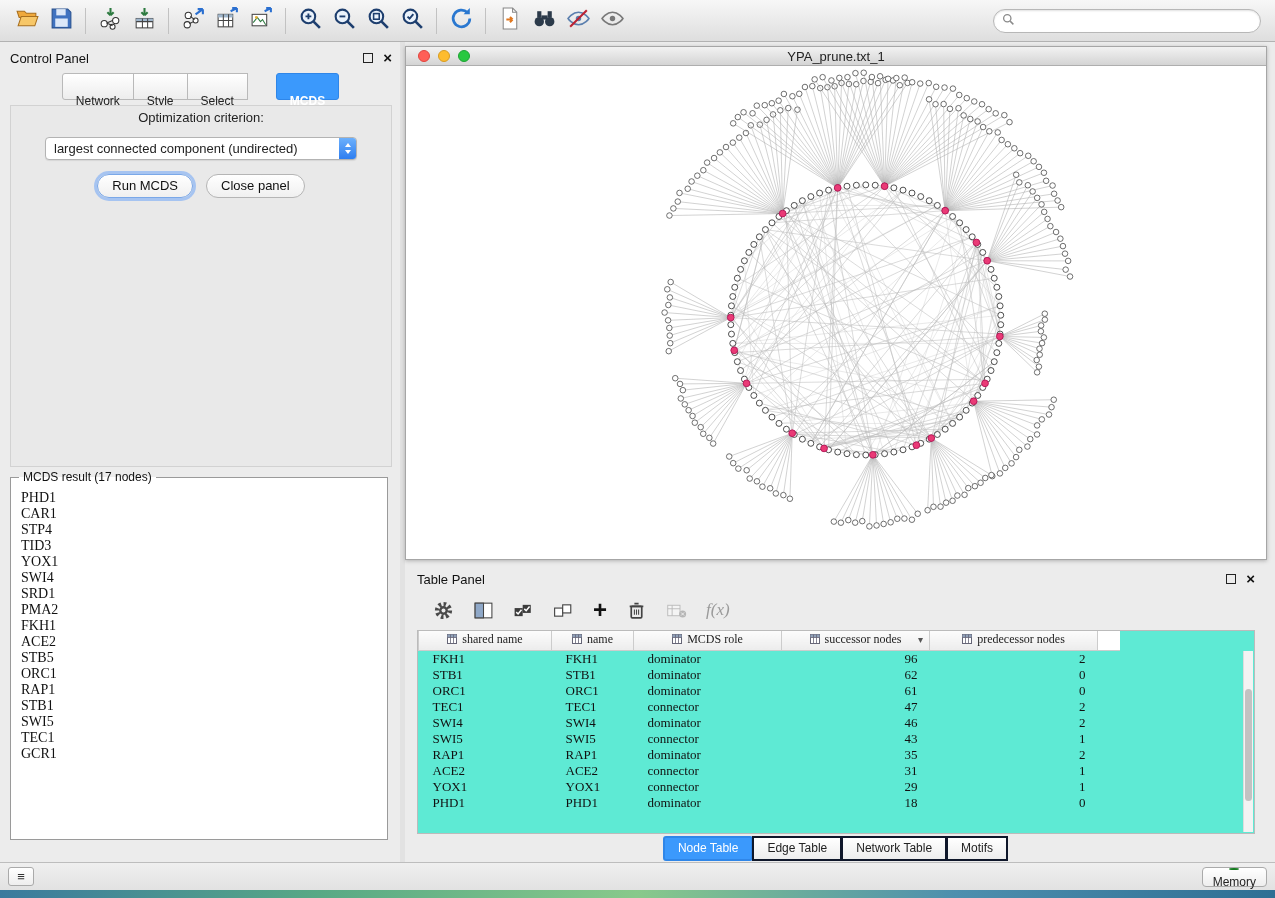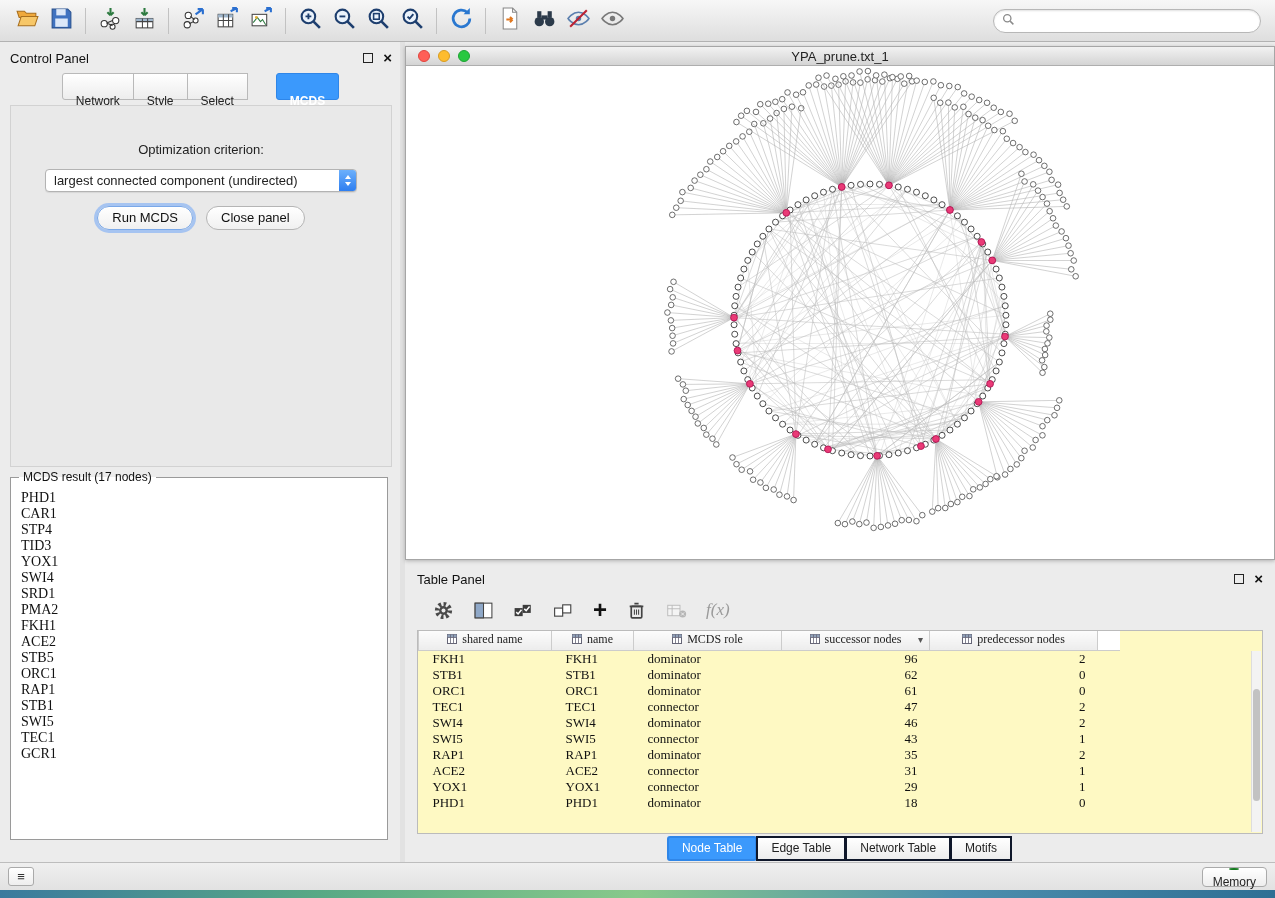--- a/index.html
+++ b/index.html
@@ -22,55 +22,55 @@
   
   .control-panel { width:400px; flex:0 0 400px; display:flex; flex-direction:column; padding:5px 8px 0 10px; background:#ececec; }
   .panel-header { height:22px; display:flex; align-items:center; font-size:13px; color:#111; }
   .panel-header .sp { flex:1; }
   .float-btn { width:10px; height:10px; border:1.5px solid #222; margin-right:10px; display:inline-block; }
   .close-btn { font-size:15px; font-weight:bold; color:#111; line-height:10px; }
   .cp-tabs { height:26px; display:flex; justify-content:center; margin:4px 0 6px 0; }
   .cp-tab { font-size:12px; padding:20px 13px 5px 13px; background:linear-gradient(#ffffff,#ededed); border:1px solid #b9b9b9; margin-left:-1px; color:#222; }
   .cp-tab:first-child { border-radius:3px 0 0 3px; }
   .cp-tab.active { background:#3b99fc; color:#fff; border-color:#2f86e8; border-radius:3px; font-weight:bold;margin-left:28px; }
-  .cp-inner { height:362px; flex:0 0 362px; background:#e9e9e9; border:1px solid #d2d2d2; margin:0 0 0 0; padding-top:36px; }
+  .cp-inner { height:362px; flex:0 0 362px; background:#e9e9e9; border:1px solid #d2d2d2; margin:0 0 0 0; padding-top:4px; }
   .opt-label { text-align:center; font-size:13px; margin-bottom:12px; }
   .dropdown { margin:0 auto; width:312px; height:23px; background:#fff; border:1px solid #b3b3b3; border-radius:4px; display:flex; align-items:center; font-size:13px; padding-left:8px; box-shadow:0 1px 1px rgba(0,0,0,.08); }
   .dropdown .dval { flex:1; white-space:nowrap; overflow:hidden; }
   .dd-stepper { width:17px; height:21px; border-radius:0 3px 3px 0; background:linear-gradient(#6cb0fc,#2e7ef0); display:flex; align-items:center; justify-content:center; }
   .btn-row { display:flex; justify-content:center; gap:13px; margin-top:14px; }
   .btn { font-size:13px; padding:3px 14px 4px 14px; background:linear-gradient(#ffffff,#f0f0f0); border:1px solid #b5b5b5; border-radius:12px; color:#111; }
   .btn.focus-ring { border:1px solid #7aa8e8; box-shadow:0 0 0 3px rgba(100,160,250,.5); }
   .cp-spacer { flex:1; }
   .result-box { border:1px solid #9a9a9a; background:#fff; height:370px; flex:0 0 370px; margin:0 4px 22px 0; padding:4px 0 0 0; }
   .result-box legend { font-size:12px; margin-left:8px; padding:0 4px; color:#111; }
   .mcds-list { padding:2px 10px; font-family:"Liberation Serif", serif; font-size:14px; line-height:16px; color:#111; }
 
   
   .divider { width:5px; flex:0 0 5px; background:#e2e2e2; }
-  .right-area { flex:1; display:flex; flex-direction:column; padding:4px 0 0 0; min-width:0; }
+  .right-area { flex:1; display:flex; flex-direction:column; padding:4px 8px 0 0; min-width:0; }
 
   .network-window { height:514px; flex:0 0 514px; background:#fff; border:1px solid #a6a6a6; box-shadow:0 1px 4px rgba(0,0,0,.25); display:flex; flex-direction:column; }
   .net-titlebar { height:19px; flex:0 0 19px; background:linear-gradient(#f2f2f2,#d4d4d4); border-bottom:1px solid #aeaeae; position:relative; display:flex; align-items:center; justify-content:center; }
   .tl { width:12px; height:12px; border-radius:50%; position:absolute; top:3px; }
   .tl.red { left:12px; background:#ff5f57; border:1px solid #e0443e; }
   .tl.yellow { left:32px; background:#febc2e; border:1px solid #d89c20; }
   .tl.green { left:52px; background:#28c840; border:1px solid #1da333; }
   .net-title { font-size:13px; color:#222; }
   .net-canvas { flex:1; width:100%; height:100%; }
 
   .gap-h { height:6px; flex:0 0 6px; }
 
   .table-panel { flex:1; display:flex; flex-direction:column; padding:2px 12px 0 12px; min-height:0; }
   .tp-toolbar { height:40px; flex:0 0 40px; display:flex; align-items:center; gap:19px; padding-left:16px; }
   .tico { display:flex; align-items:center; justify-content:center; }
   .tico svg { width:21px; height:21px; }
   .plus-glyph { font-size:24px; font-weight:bold; color:#111; line-height:20px; }
   .fx-glyph { font-family:"Liberation Serif", serif; font-style:italic; font-size:17px; color:#9a9a9a; }
-  .table-area { flex:1; background:#fef9c3; border:1px solid #bbb; position:relative; overflow:hidden; }
+  .table-area { flex:1; background:#5eead4; border:1px solid #bbb; position:relative; overflow:hidden; }
   table.node-table { border-collapse:collapse; table-layout:fixed; font-family:"Liberation Serif", serif; font-size:13px; }
   table.node-table th { height:19px; font-weight:normal; background:linear-gradient(#fcfcfc,#ececec); border:1px solid #ccc; border-top:none; font-size:12px; font-family:"Liberation Serif", serif; position:relative; white-space:nowrap; overflow:hidden; }
   table.node-table th .colicon { display:inline-block; vertical-align:-1px; margin-right:5px; }
   table.node-table th.filler { background:#fff; border:none; border-bottom:1px solid #ccc; }
   .sortarrow { position:absolute; right:6px; top:3px; font-size:10px; color:#555; }
   table.node-table td { height:16px; padding:0 8px 0 14px; white-space:nowrap; overflow:hidden; color:#111; }
   table.node-table td.num { text-align:right; padding-right:12px; }
   .vscroll { position:absolute; top:20px; right:1px; width:10px; bottom:1px; background:#f3f3f3; border-left:1px solid #ddd; }
   .vscroll .thumb { position:absolute; top:38px; left:1px; width:7px; height:112px; background:#c2c2c2; border-radius:4px; }
   .tp-tabs { height:28px; flex:0 0 28px; display:flex; align-items:center; justify-content:center; }

